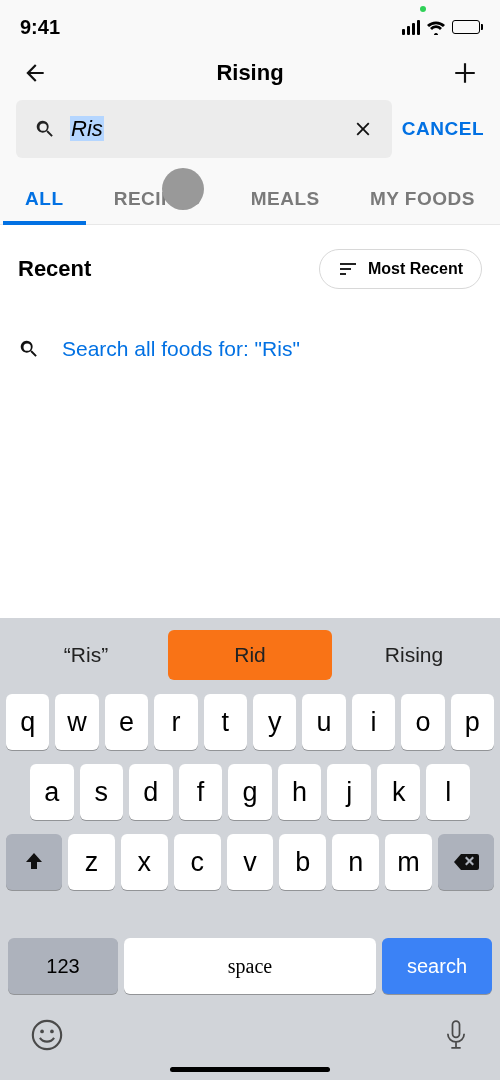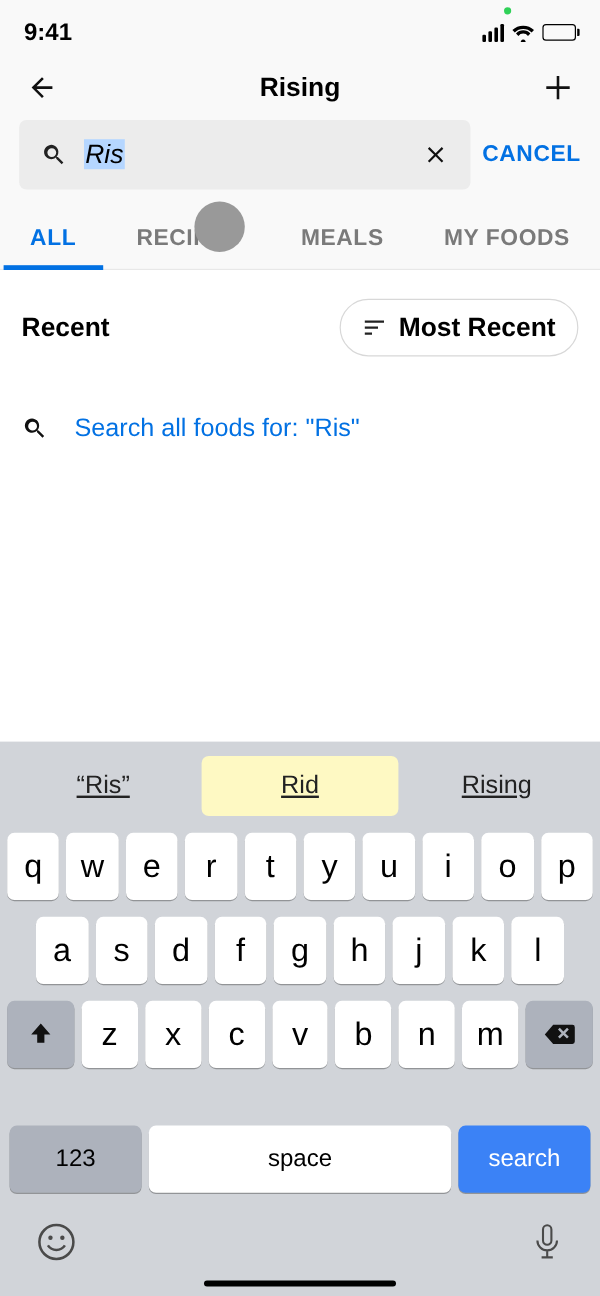--- a/index.html
+++ b/index.html
@@ -41,51 +41,51 @@
     .tab.active::after {
       content:''; position:absolute; left:-10px; right:-10px; bottom:-1px;
       height:4px; background:#0271e3;
     }
     .content { background: #fff; padding: 24px 18px; height: 100%; }
     .history-row { display:flex; justify-content:space-between; align-items:center; }
     .history-label { font-size: 22px; font-weight: 700; }
     .most-recent-chip {
       display:flex; align-items:center; gap:10px;
       border:1px solid #d8d8d8; border-radius: 999px;
-      padding: 10px 18px; font-weight:600; font-size:22px;
+      padding: 10px 18px; font-weight:600; font-size:16px;
     }
     .search-all-row {
       display:flex; align-items:center; gap:22px; margin-top: 48px;
       color:#0271e3; font-size:21px; font-weight:500;
     }
     .keyboard {
       position:absolute; bottom:0; left:0; right:0;
       background:#d1d4d9; padding:8px 4px 0;
     }
     .suggestions {
       display:flex; height:58px; align-items:stretch;
     }
     .suggestion {
       flex:1; display:flex; align-items:center; justify-content:center;
-      font-size:21px; color:#222;text-decoration:underline;
-    }
-    .suggestion.mid { background:#fef9c3; border-radius:6px; margin:4px 0; }
+      font-size:21px; color:#222;
+    }
+    .suggestion.mid { background:#f97316; border-radius:6px; margin:4px 0; }
     .key-rows { padding: 10px 2px 0; }
     .key-row { display:flex; gap:6px; margin-bottom:14px; justify-content:center; }
     .key {
       background:#fff; border-radius:6px; height:56px;
       display:flex; align-items:center; justify-content:center;
       font-size:27px; box-shadow:0 1px 0 rgba(0,0,0,0.3);
       flex:1;
     }
     .key.dark { background:#adb2bc; }
     .key.shift, .key.bksp { flex:0 0 56px; }
     .bottom-row { display:flex; gap:6px; margin-bottom:18px; padding:0 2px;margin-top:48px; }
     .key-123 { flex:0 0 110px; background:#adb2bc; font-size:20px; }
-    .key-space { flex:1; font-size:20px; }
+    .key-space { flex:1; font-size:20px;font-family:Liberation Serif, serif; }
     .key-search { flex:0 0 110px; background:#3b82f6; color:#fff; font-size:20px; }
     .kb-footer { display:flex; justify-content:space-between; align-items:center; padding:6px 26px 28px; }
     .home-indicator { position:absolute; bottom:8px; left:50%; transform:translateX(-50%);
       width:160px; height:5px; background:#000; border-radius:3px; }
     .touch-dot {
       position:absolute; width:42px; height:42px; border-radius:50%;
       background:#999; top:168px; left:162px; z-index:50;
     }
     .green-dot {
       position:absolute; top:6px; left:420px; width:6px; height:6px;

